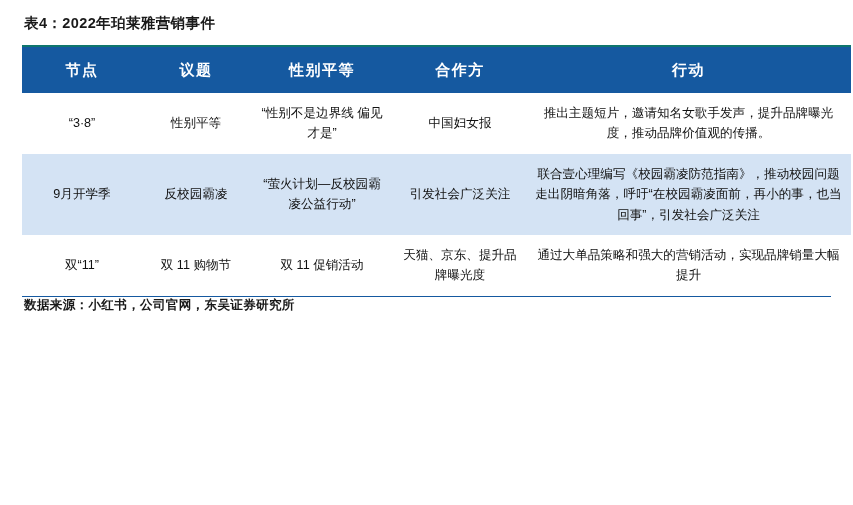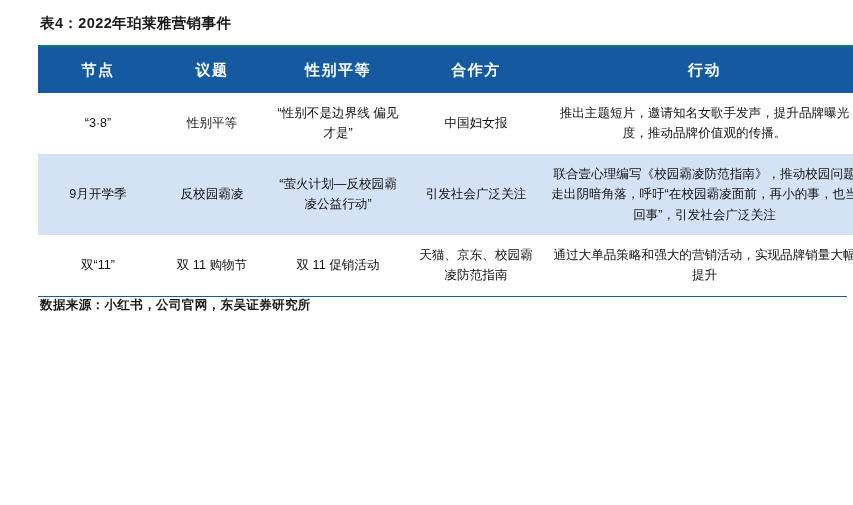--- a/index.html
+++ b/index.html
@@ -12,21 +12,21 @@
     height: 505px;
     font-family: "Liberation Sans", sans-serif;
     color: #000000;
     overflow: hidden;
   }
   .page {
     position: relative;
     width: 853px;
     height: 505px;
     box-sizing: border-box;
-    padding: 14px 22px 0 38px;
+    padding: 14px 22px 0 22px;
   }
   .caption {
     font-size: 14.5px;
     font-weight: bold;
     color: #1a1a1a;
     letter-spacing: 0.4px;
     margin: 0 0 12px 2px;
     white-space: nowrap;
   }
   table.data-table {
@@ -119,21 +119,21 @@
         <td class="col-0">9月开学季</td>
         <td class="col-1">反校园霸凌</td>
         <td class="col-2">“萤火计划—反校园霸凌公益行动”</td>
         <td class="col-3">引发社会广泛关注</td>
         <td class="col-4 cell-action">联合壹心理编写《校园霸凌防范指南》，推动校园问题走出阴暗角落，呼吁“在校园霸凌面前，再小的事，也当回事”，引发社会广泛关注</td>
       </tr>
       <tr class="band-0">
         <td class="col-0">双“11”</td>
         <td class="col-1">双 11 购物节</td>
         <td class="col-2">双 11 促销活动</td>
-        <td class="col-3">天猫、京东、校园霸凌防范指南</td>
+        <td class="col-3">天猫、京东、提升品牌曝光度</td>
         <td class="col-4 cell-action">通过大单品策略和强大的营销活动，实现品牌销量大幅提升</td>
       </tr>
     </tbody>
   </table>
 
   <div class="table-bottom-rule"></div>
 
   <div class="source">数据来源：小红书，公司官网，东吴证券研究所</div>
 
 </div>

